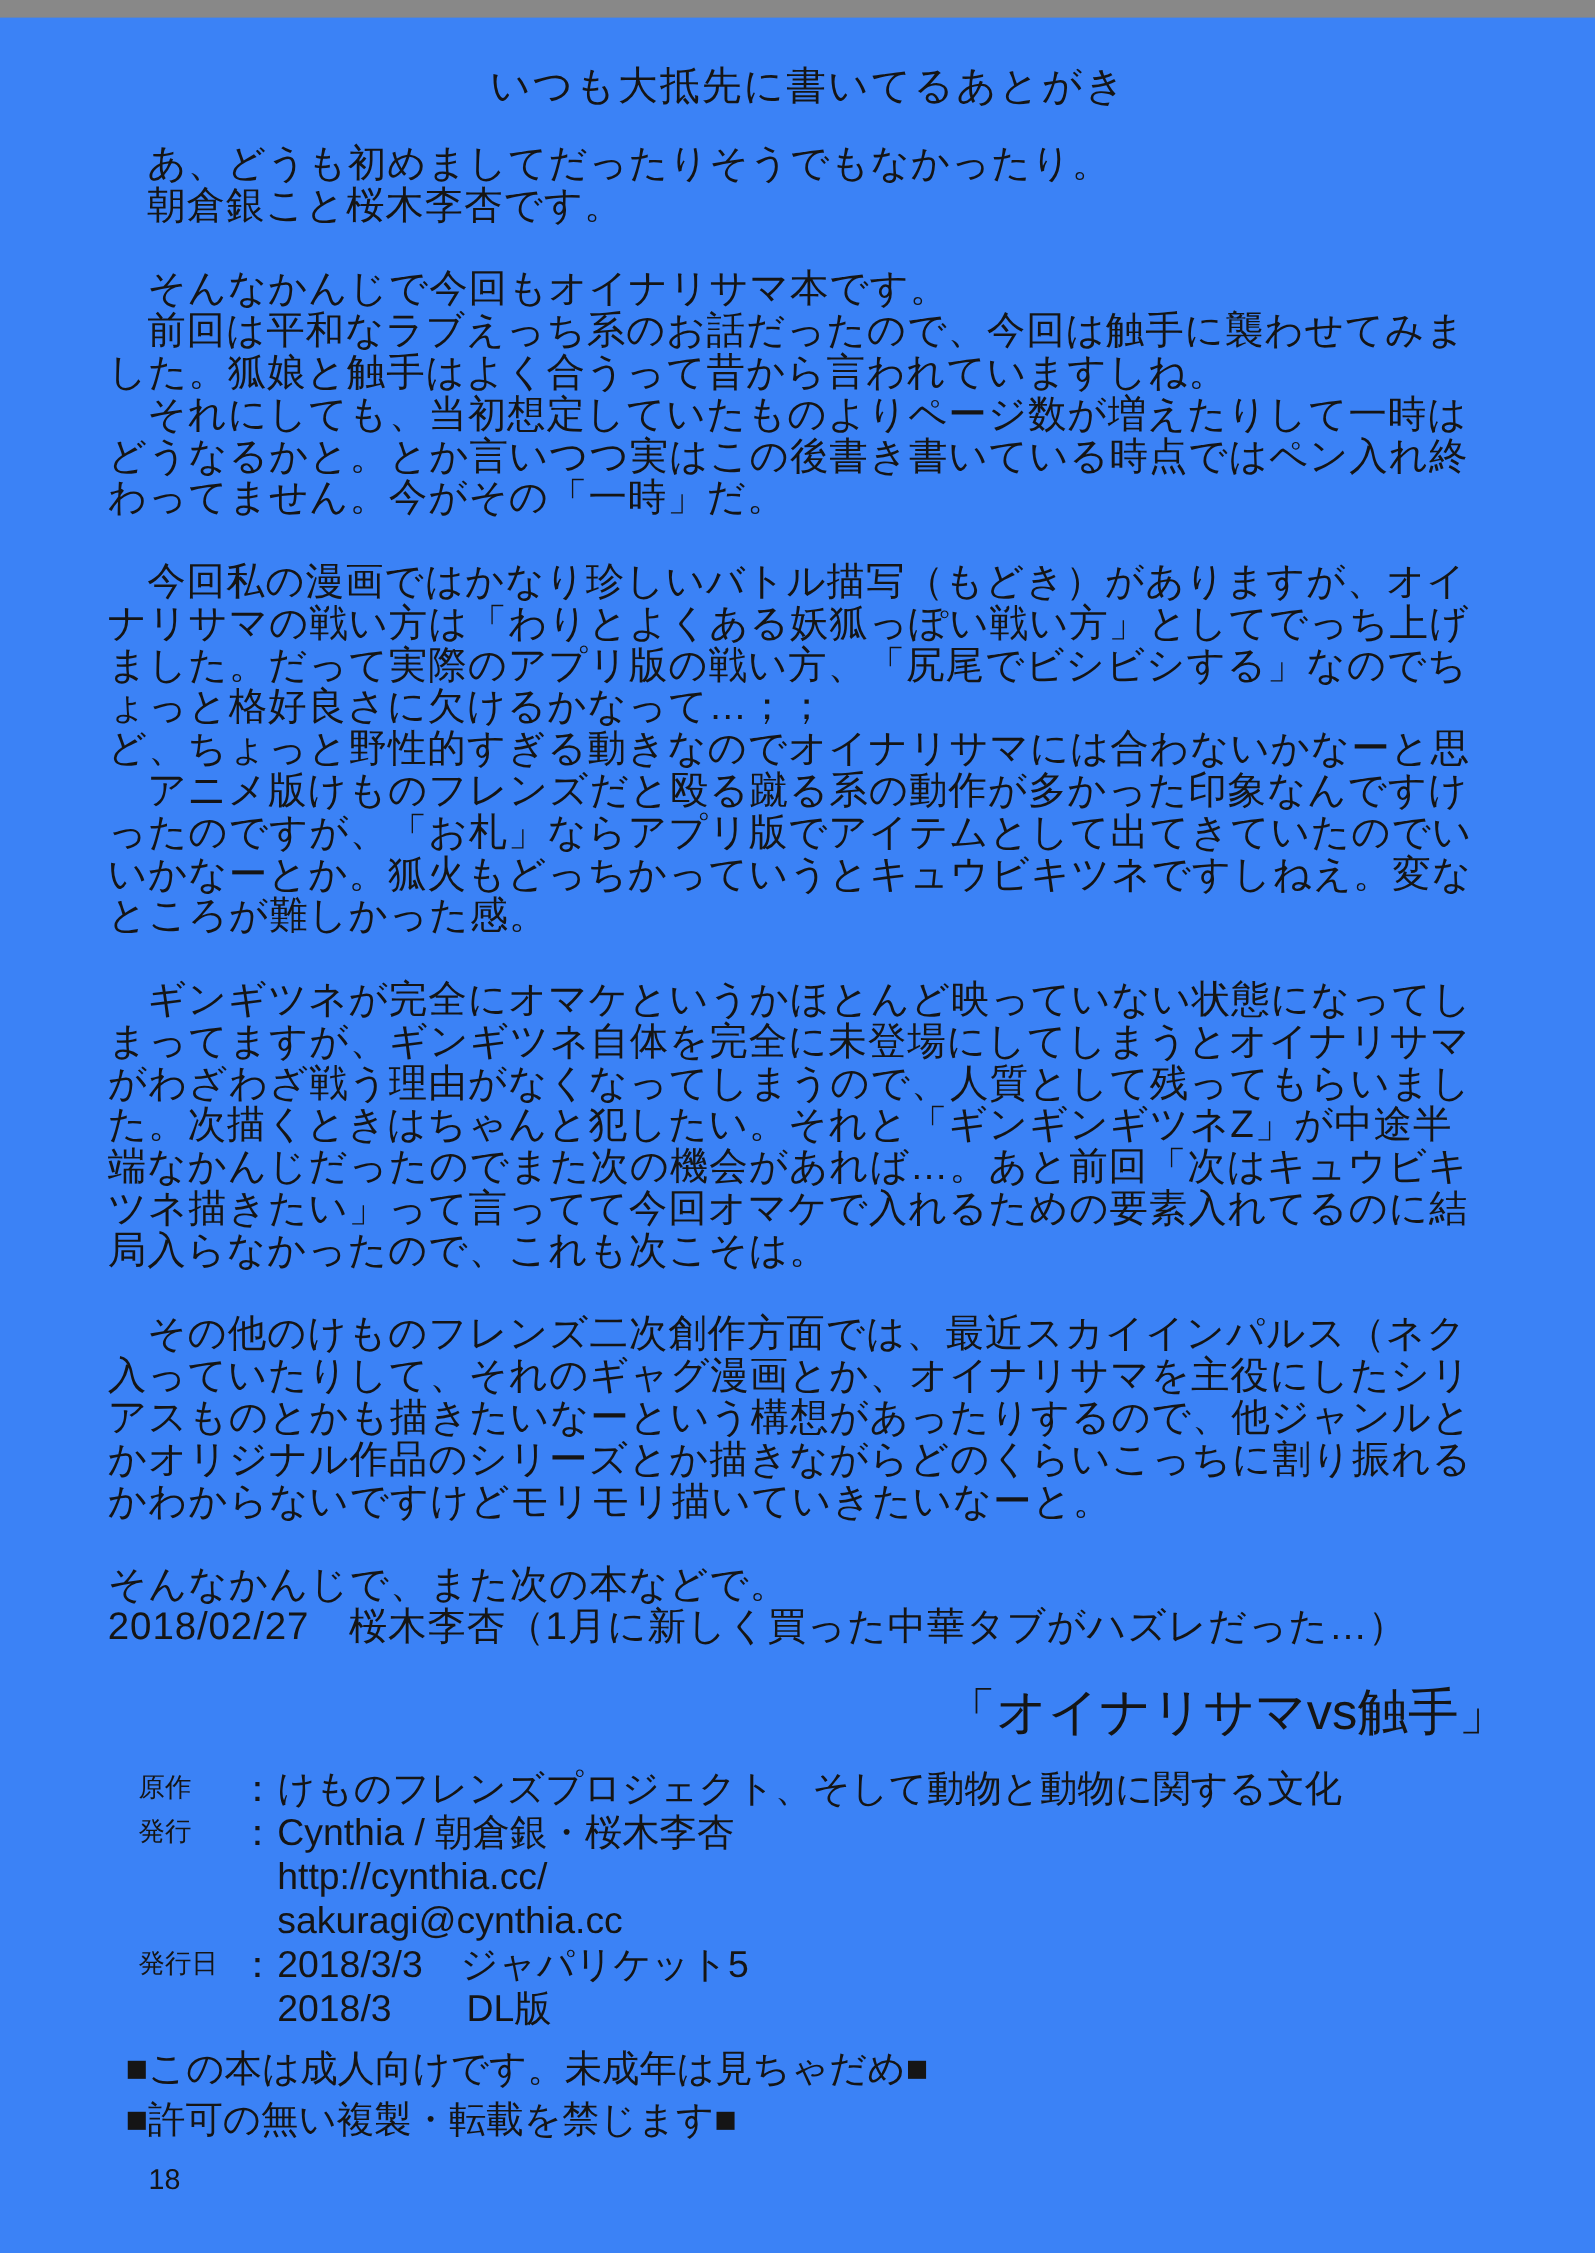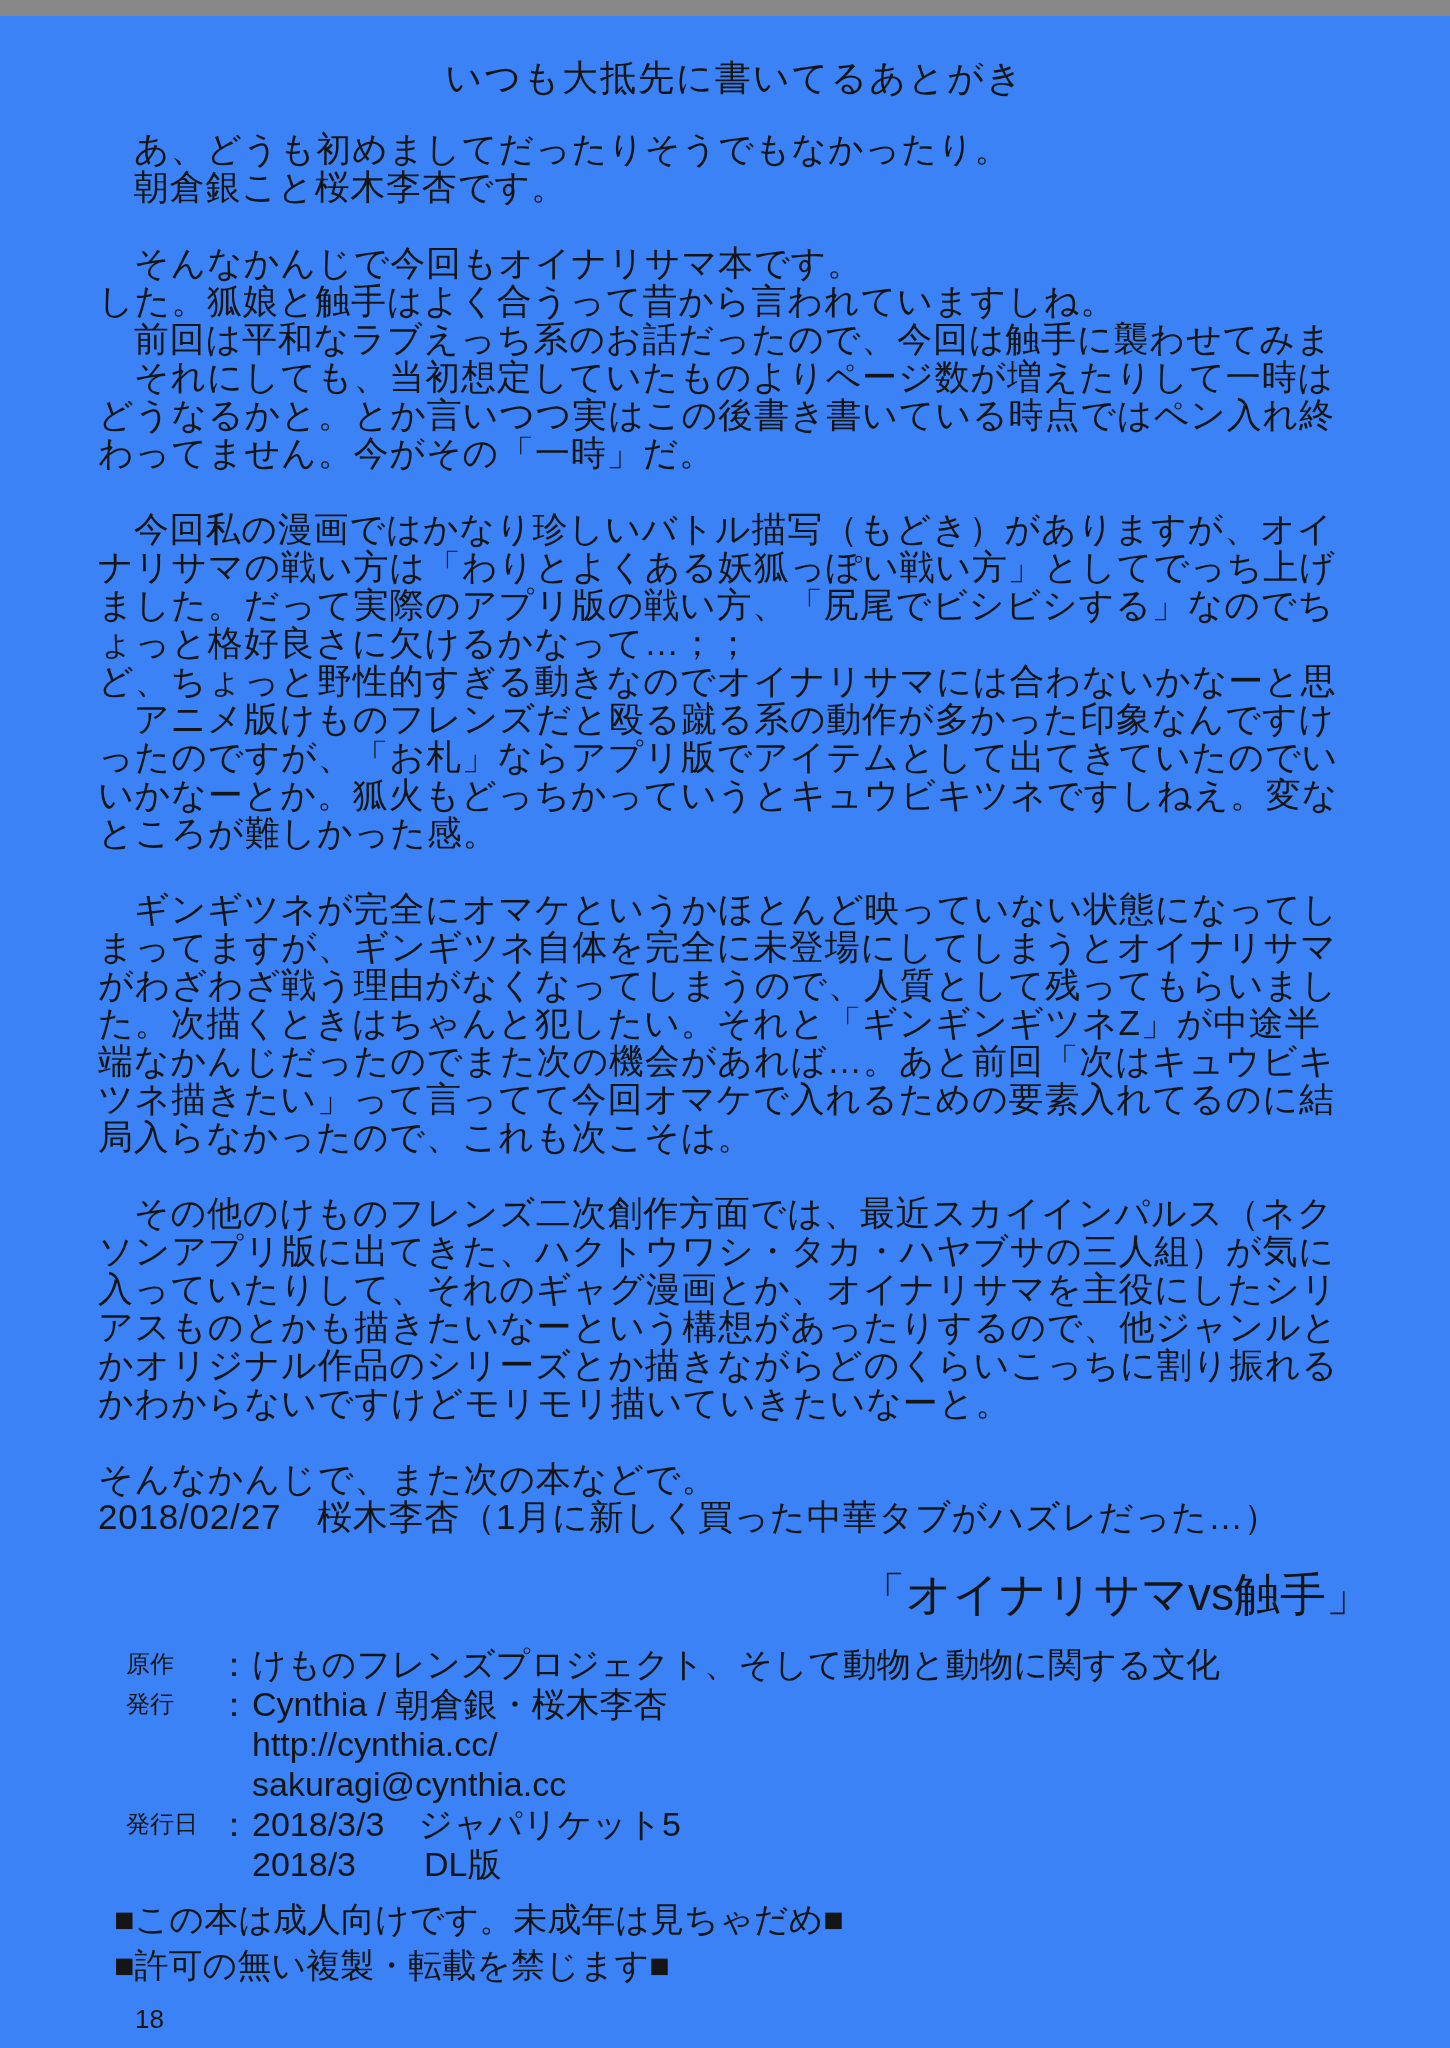--- a/index.html
+++ b/index.html
@@ -78,22 +78,22 @@
 <div class="page">
   <h1 class="title">いつも大抵先に書いてるあとがき</h1>
 
   <div class="body-text">
       <div class="block">
         <div class="line">　あ、どうも初めましてだったりそうでもなかったり。</div>
         <div class="line">　朝倉銀こと桜木李杏です。</div>
       </div>
       <div class="block">
         <div class="line">　そんなかんじで今回もオイナリサマ本です。</div>
+        <div class="line">　前回は平和なラブえっち系のお話だったので、今回は触手に襲わせてみま</div>
         <div class="line">した。狐娘と触手はよく合うって昔から言われていますしね。</div>
-        <div class="line">　前回は平和なラブえっち系のお話だったので、今回は触手に襲わせてみま</div>
         <div class="line">　それにしても、当初想定していたものよりページ数が増えたりして一時は</div>
         <div class="line">どうなるかと。とか言いつつ実はこの後書き書いている時点ではペン入れ終</div>
         <div class="line">わってません。今がその「一時」だ。</div>
       </div>
       <div class="block">
         <div class="line">　今回私の漫画ではかなり珍しいバトル描写（もどき）がありますが、オイ</div>
         <div class="line">ナリサマの戦い方は「わりとよくある妖狐っぽい戦い方」としてでっち上げ</div>
         <div class="line">ました。だって実際のアプリ版の戦い方、「尻尾でビシビシする」なのでち</div>
         <div class="line">ょっと格好良さに欠けるかなって…；；</div>
         <div class="line">ど、ちょっと野性的すぎる動きなのでオイナリサマには合わないかなーと思</div>
@@ -106,21 +106,20 @@
         <div class="line">　ギンギツネが完全にオマケというかほとんど映っていない状態になってし</div>
         <div class="line">まってますが、ギンギツネ自体を完全に未登場にしてしまうとオイナリサマ</div>
         <div class="line">がわざわざ戦う理由がなくなってしまうので、人質として残ってもらいまし</div>
         <div class="line">た。次描くときはちゃんと犯したい。それと「ギンギンギツネZ」が中途半</div>
         <div class="line">端なかんじだったのでまた次の機会があれば…。あと前回「次はキュウビキ</div>
         <div class="line">ツネ描きたい」って言ってて今回オマケで入れるための要素入れてるのに結</div>
         <div class="line">局入らなかったので、これも次こそは。</div>
       </div>
       <div class="block">
         <div class="line">　その他のけものフレンズ二次創作方面では、最近スカイインパルス（ネク</div>
-        <div class="line">ソンアプリ版に出てきた、ハクトウワシ・タカ・ハヤブサの三人組）が気に</div>
         <div class="line">入っていたりして、それのギャグ漫画とか、オイナリサマを主役にしたシリ</div>
         <div class="line">アスものとかも描きたいなーという構想があったりするので、他ジャンルと</div>
         <div class="line">かオリジナル作品のシリーズとか描きながらどのくらいこっちに割り振れる</div>
         <div class="line">かわからないですけどモリモリ描いていきたいなーと。</div>
       </div>
       <div class="block">
         <div class="line">そんなかんじで、また次の本などで。</div>
         <div class="line">2018/02/27　桜木李杏（1月に新しく買った中華タブがハズレだった…）</div>
       </div>
     </div>

